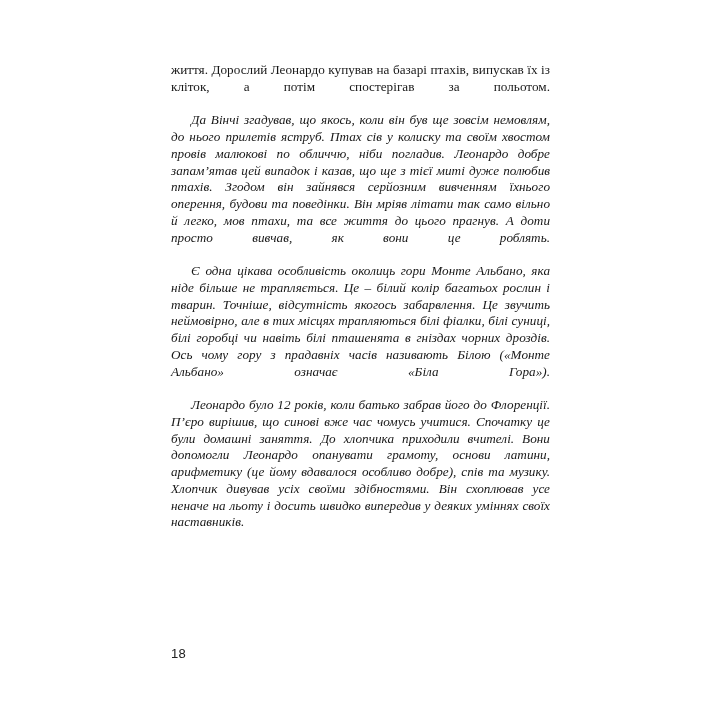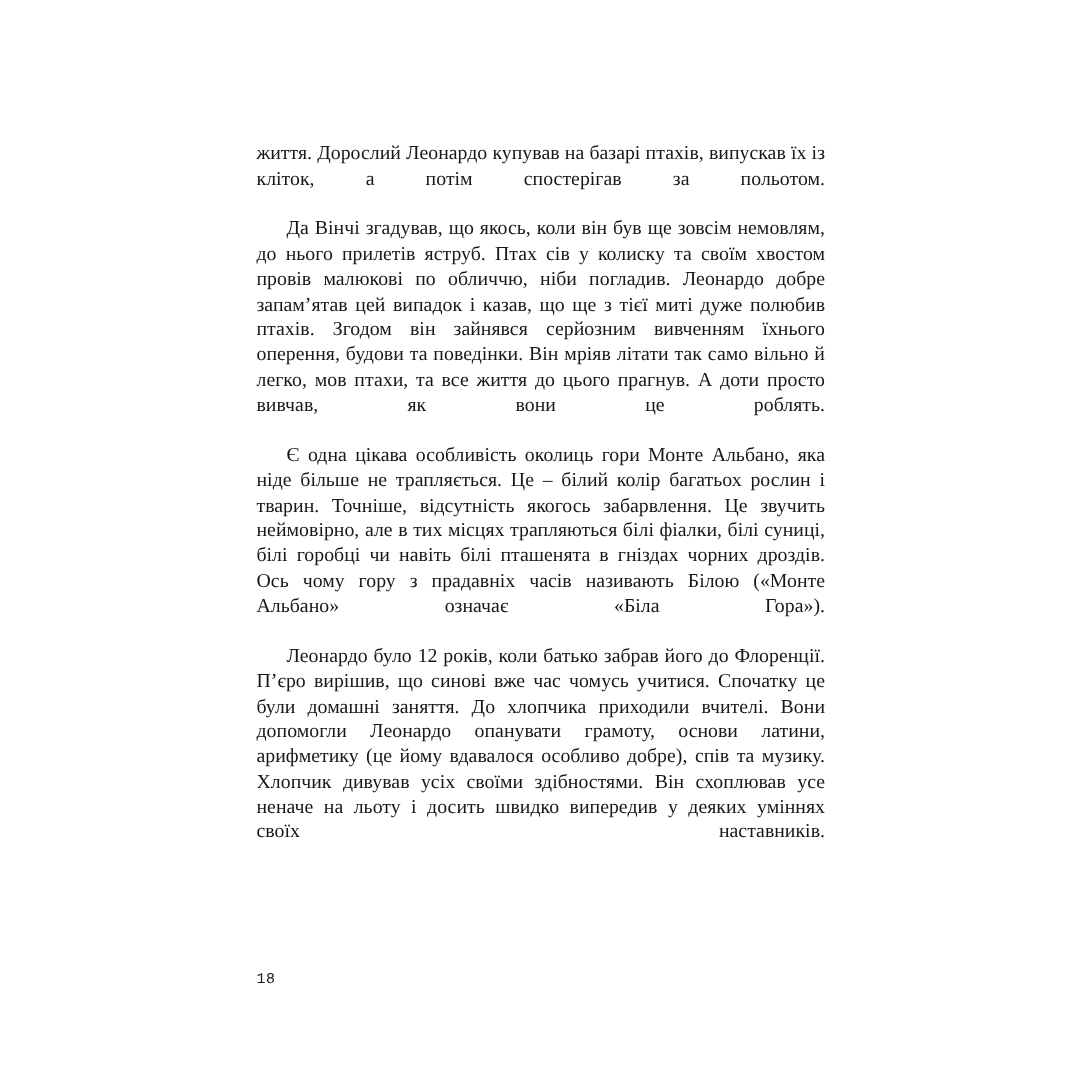--- a/index.html
+++ b/index.html
@@ -21,51 +21,51 @@
     width: 720px;
     height: 720px;
     background: #ffffff;
   }
 
   .text-column {
     position: absolute;
     left: 171px;
     top: 62px;
     width: 379px;
-    margin-top: 32px;
   }
 
   .para {
     margin: 0;
     text-align: justify;
     text-justify: inter-word;
     font-size: 13.2px;
     line-height: 16.75px;
     letter-spacing: 0.02px;
     word-spacing: 0.1px;
     -webkit-font-smoothing: antialiased;
   }
 
   .para.indent {
     text-indent: 20px;
+    font-style: italic;
   }
 
   
   .para:after {
     content: "";
     display: inline-block;
     width: 100%;
   }
 
   .page-number {
     position: absolute;
     left: 171px;
     top: 647px;
-    font-family: Liberation Mono, monospace;
-    font-size: 10px;
+    font-family: Liberation Sans, sans-serif;
+    font-size: 13px;
     line-height: 14px;
     color: #202020;
     letter-spacing: 0.3px;
   }
 </style>
 </head>
 <body>
 
 <div class="page">
 

